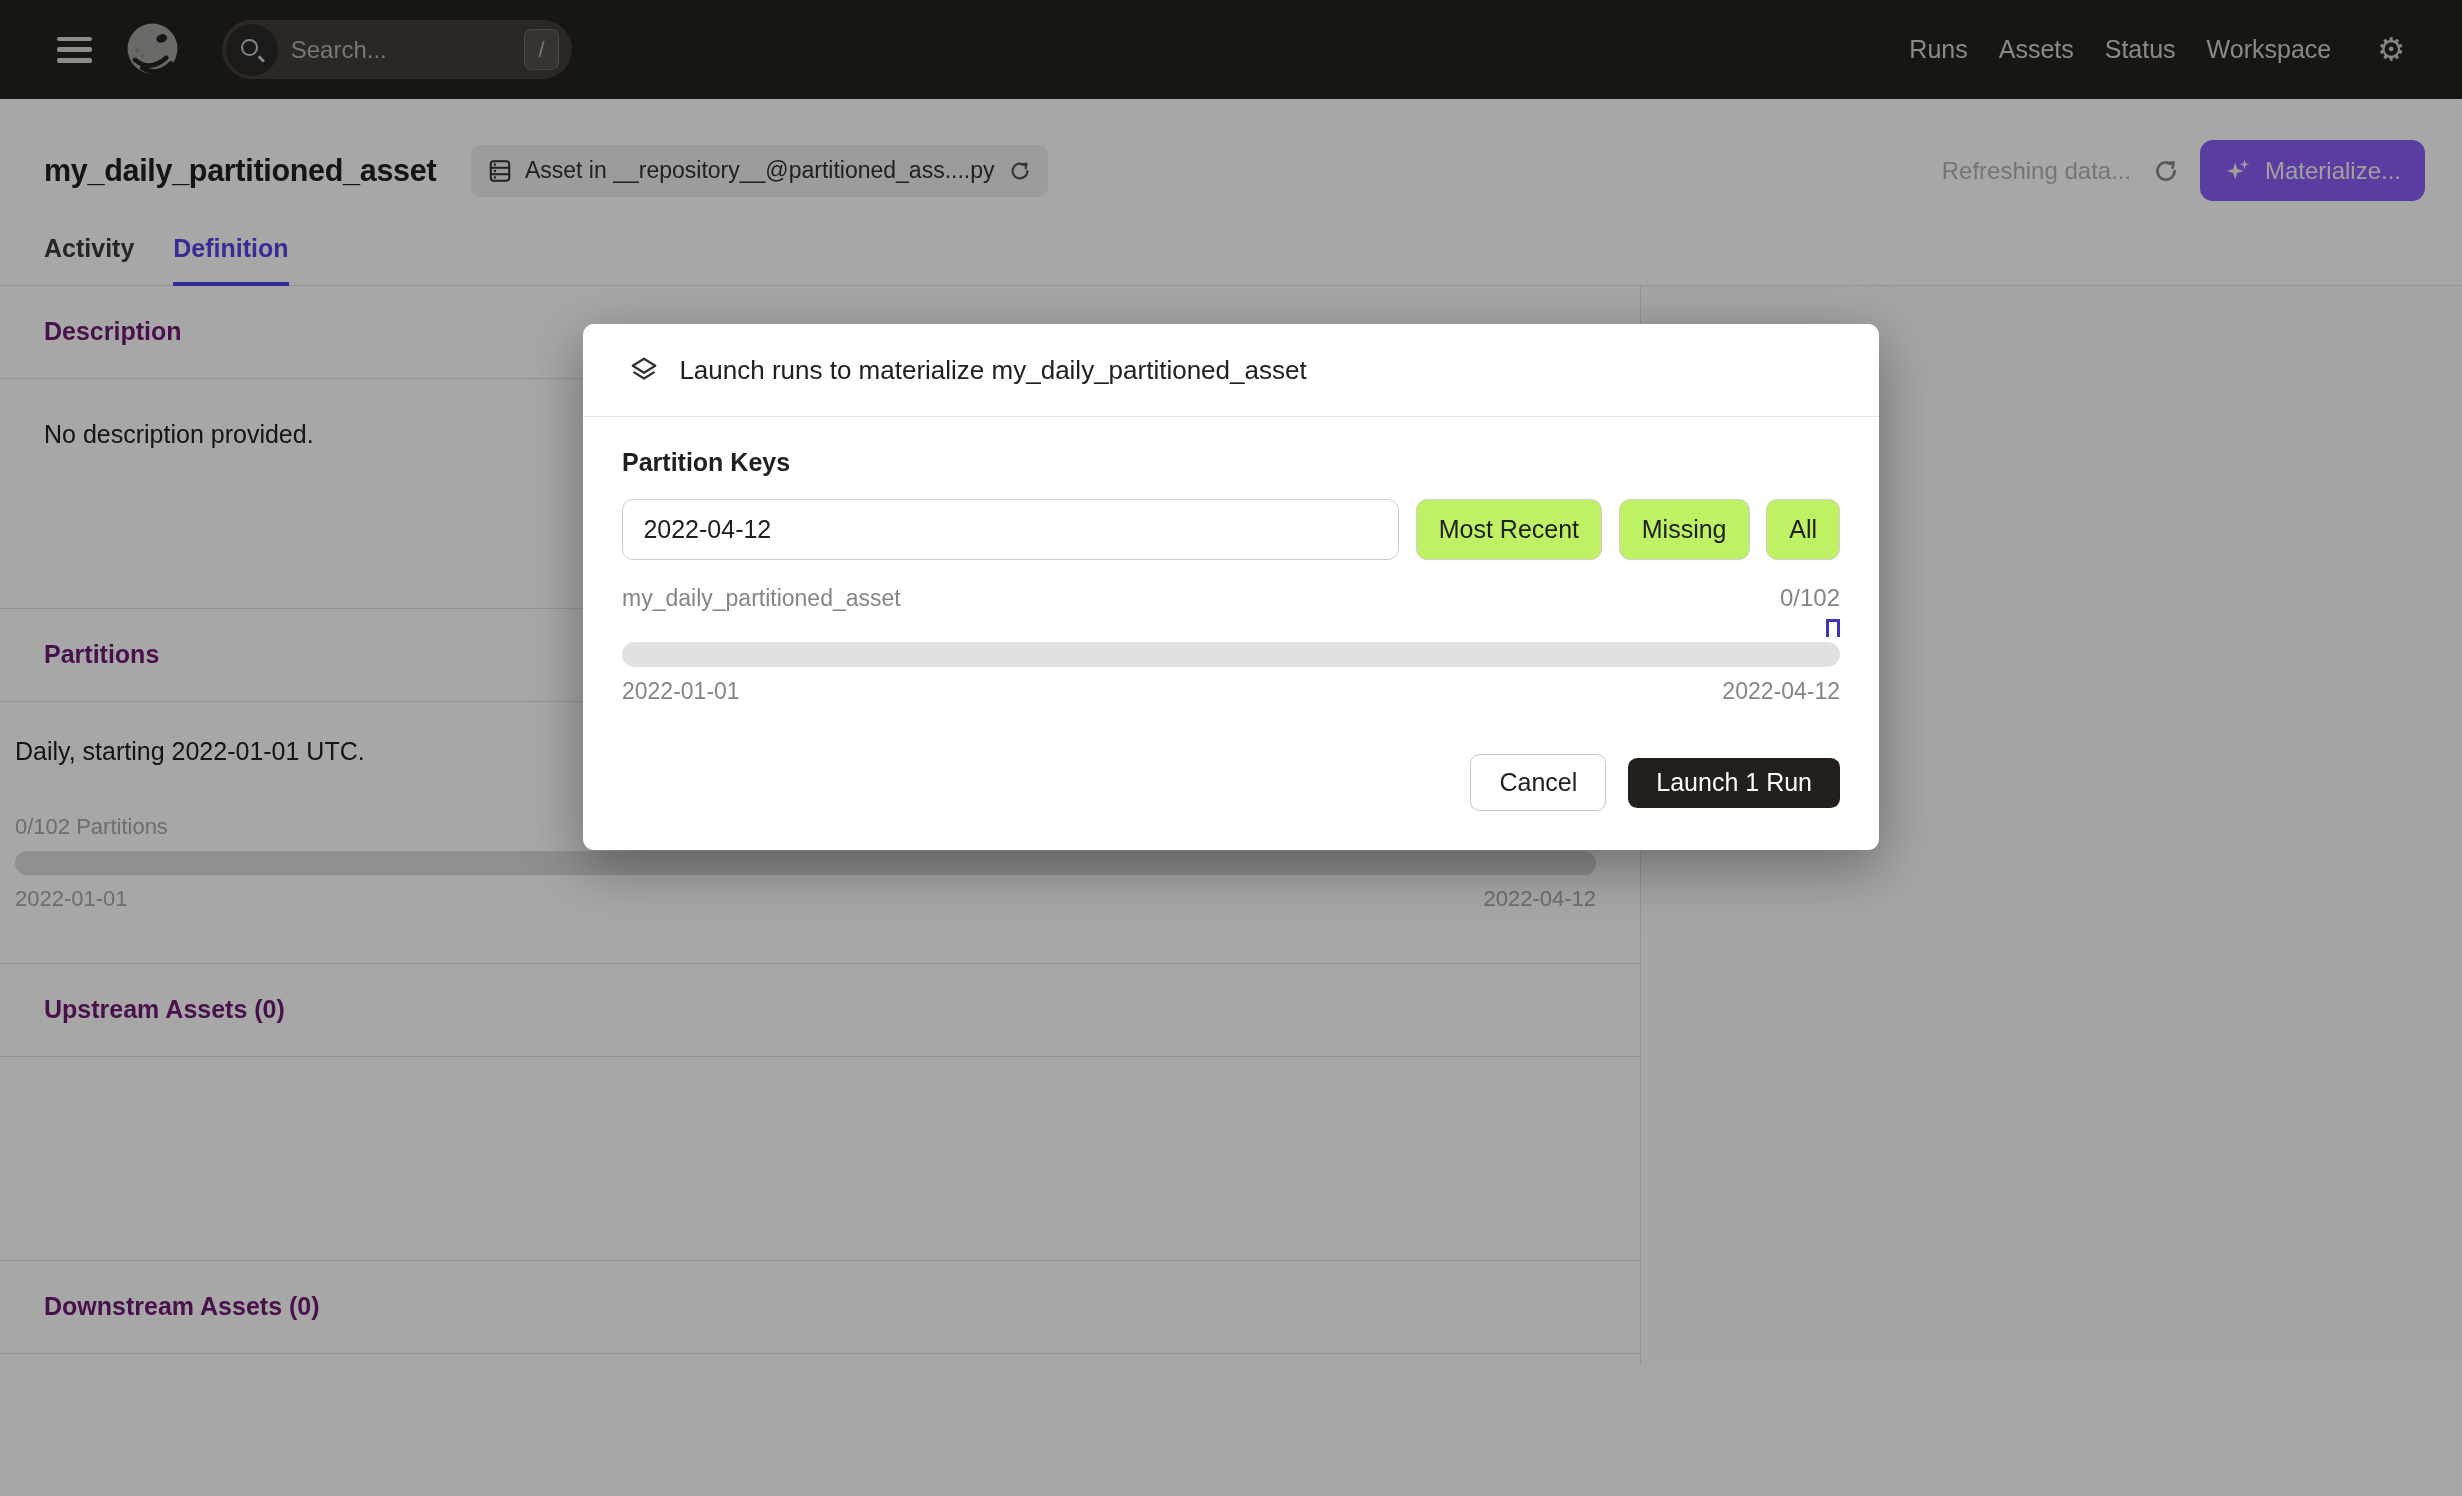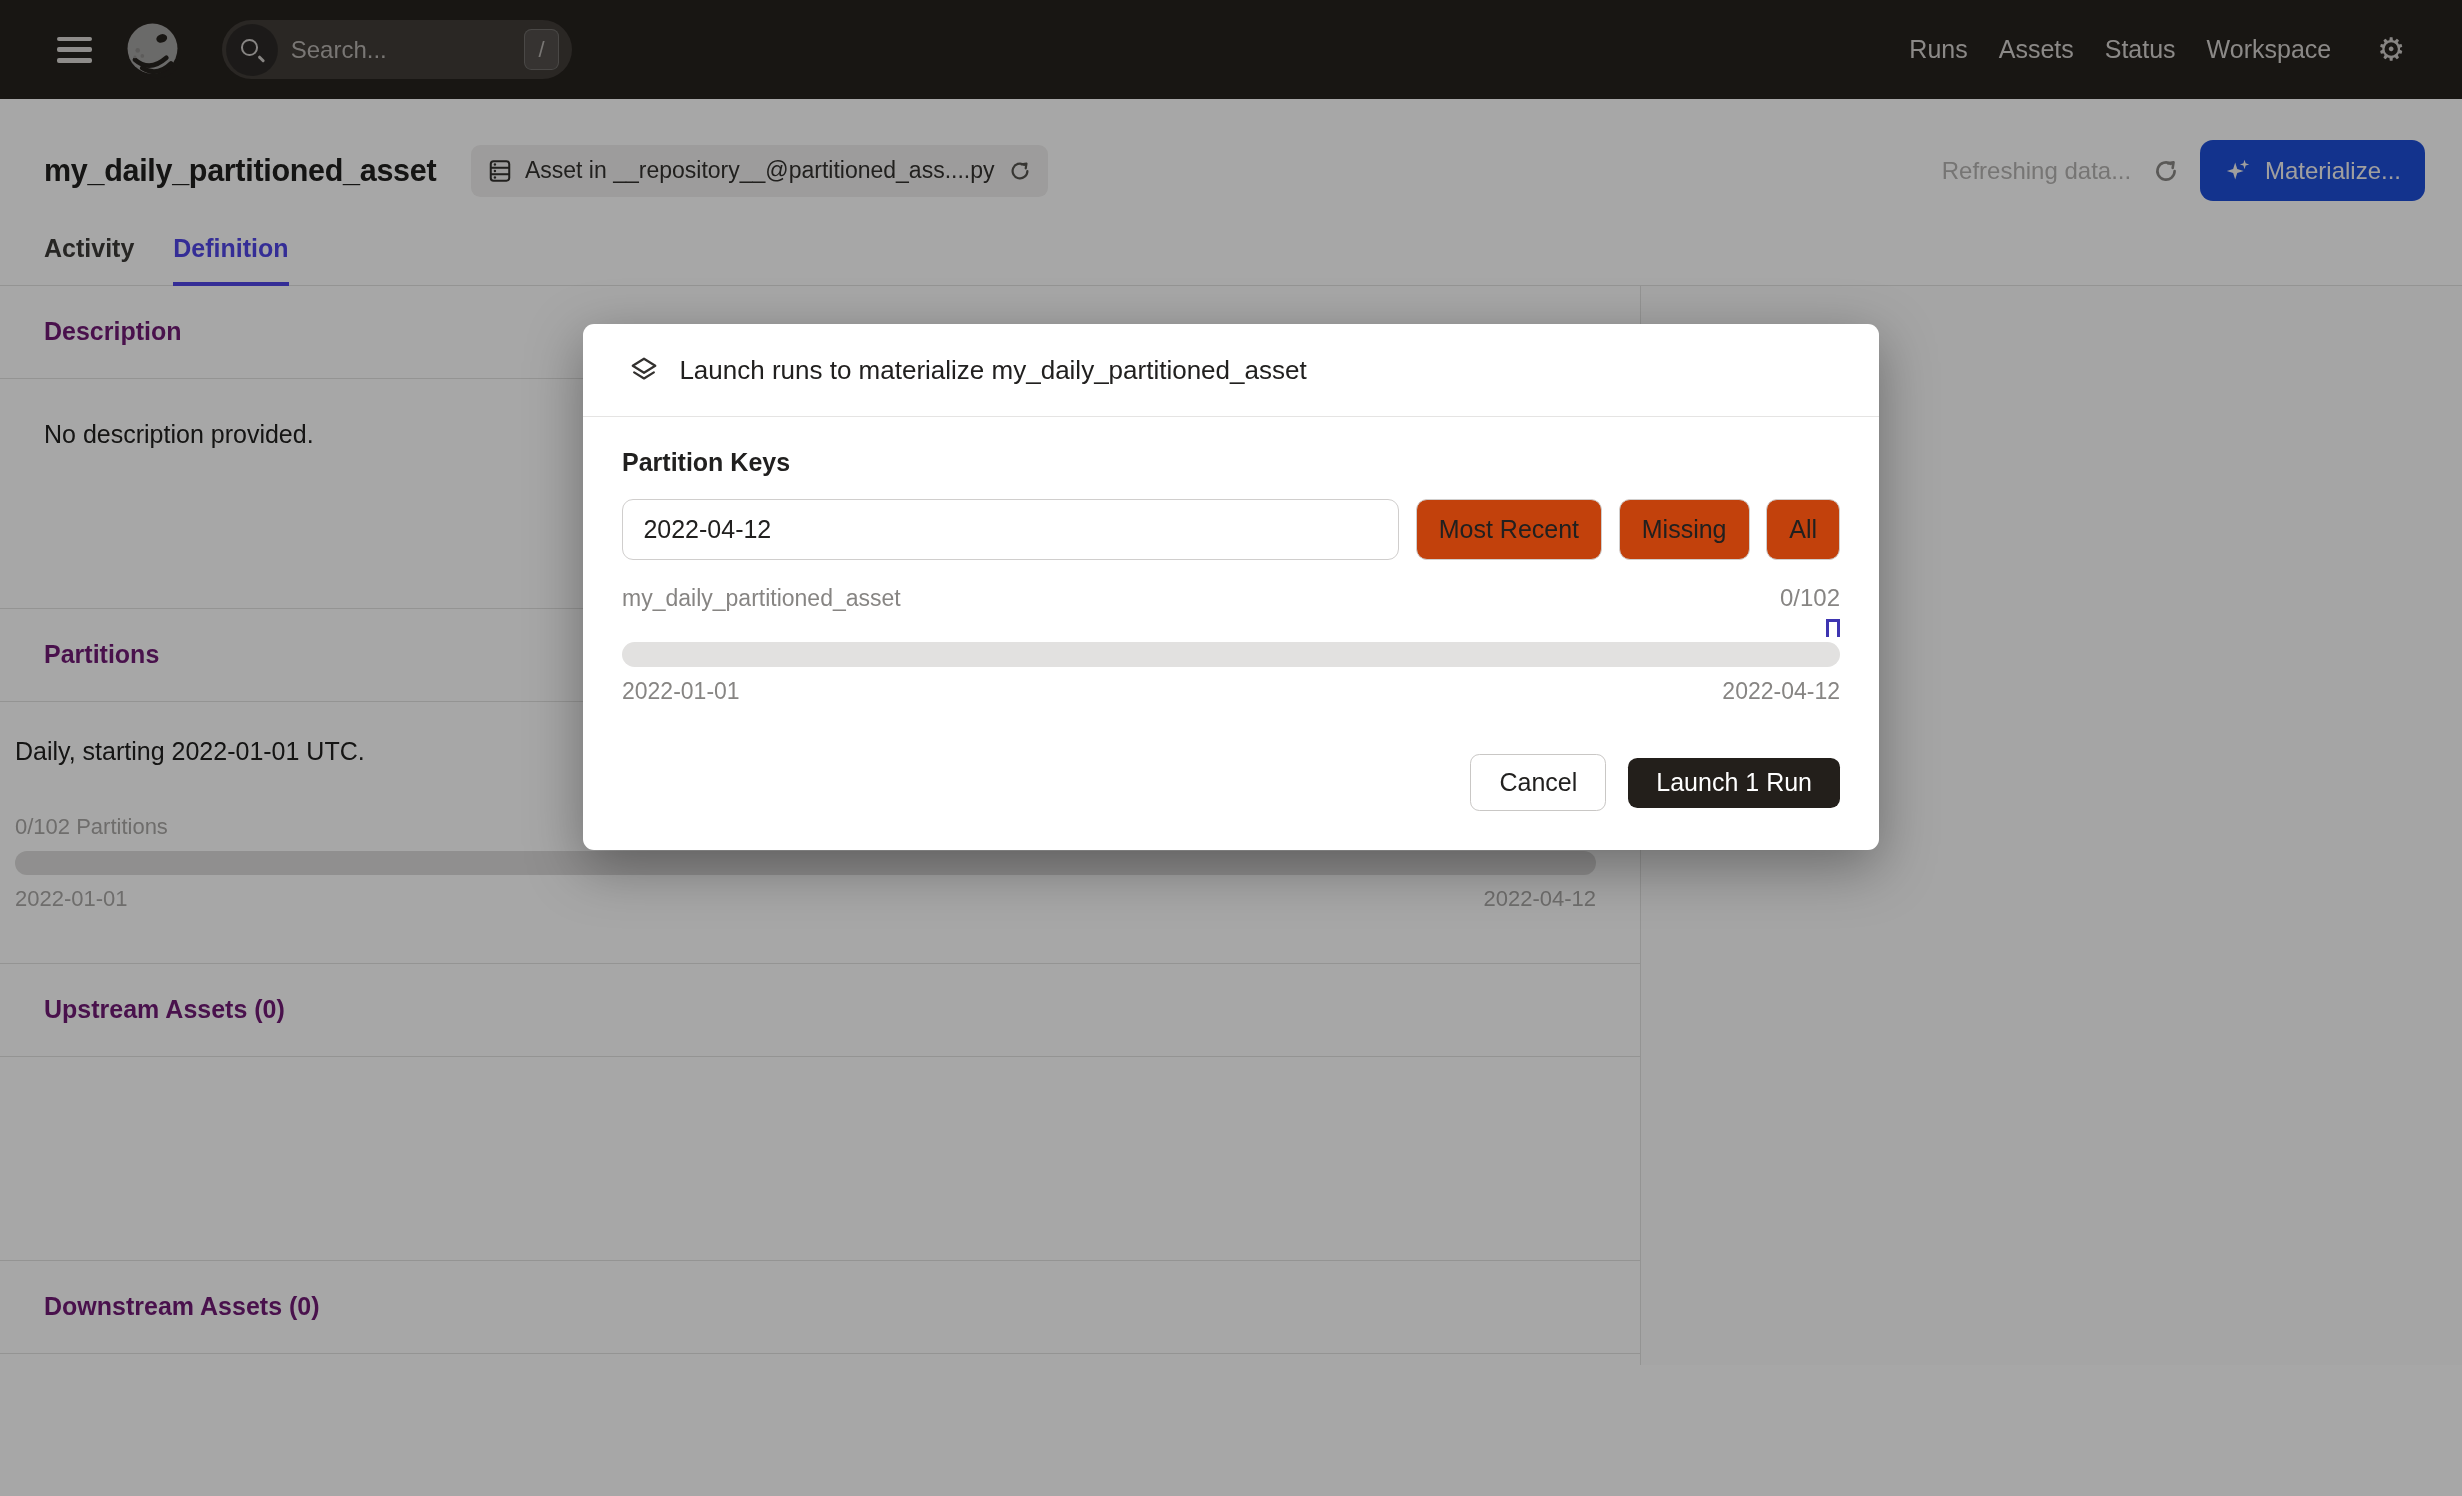--- a/index.html
+++ b/index.html
@@ -25,21 +25,21 @@
 
   
   .page-header { border-bottom:0.9px solid #e3e2e1; padding-top:41px; }
   .title-row { display:flex; align-items:center; padding:0 37px 0 44px; }
   .page-title { font-size:30.5px; font-weight:700; color:#21201f; letter-spacing:-0.3px; }
   .asset-pill { margin-left:35px; height:52px; background:#f0efee; border-radius:9.3px; display:flex; align-items:center; gap:13px; padding:0 16.7px; cursor:pointer; }
   .asset-pill .pill-text { font-size:23px; color:#33312f; }
   .icon-svg { display:block; }
   .header-right { margin-left:auto; display:flex; align-items:center; gap:20.4px; }
   .refreshing { font-size:24px; color:#b5b3b1; }
-  .btn-dark { background:#1d4ed8; color:#f5f3f2; border:none; border-radius:13px; height:61px; display:flex; align-items:center; gap:13px; padding:0 24px; font-size:24px; font-family:inherit; cursor:pointer; }
+  .btn-dark { background:#8b5cf6; color:#f5f3f2; border:none; border-radius:13px; height:61px; display:flex; align-items:center; gap:13px; padding:0 24px; font-size:24px; font-family:inherit; cursor:pointer; }
   .tabs { display:flex; gap:39px; padding:33px 0 0 44px; }
   .tab { font-size:25px; font-weight:600; color:#3c3a38; padding-bottom:18.5px; border-bottom:4.6px solid transparent; margin-bottom:-0.9px; cursor:pointer; }
   .tab.active { color:#5046e5; border-bottom-color:#5046e5; }
 
   
   .content { display:flex; height:1079px; }
   .left-col { width:1641px; border-right:0.9px solid #e3e2e1; }
   .right-col { flex:1; background:#fcfcfc; }
   .band { height:93px; display:flex; align-items:center; padding-left:44px; border-bottom:0.9px solid #e3e2e1; }
   .band .band-title { font-size:25px; font-weight:700; color:#701a75; }
@@ -56,21 +56,21 @@
 
   
   .overlay { position:absolute; inset:0; background:rgba(0,0,0,0.345); z-index:5; }
   .modal { position:absolute; z-index:10; left:583px; top:324px; width:1296px; height:526px; background:#ffffff; border-radius:11px; box-shadow:0 16.7px 56px rgba(0,0,0,0.35); display:flex; flex-direction:column; }
   .modal-header { height:93px; flex:0 0 auto; display:flex; align-items:center; gap:20.4px; padding:0 39px 0 46px; border-bottom:0.9px solid #e5e4e3; }
   .modal-title { font-size:26px; font-weight:500; color:#21201f; }
   .modal-body { padding:31px 39px 0 39px; }
   .pk-label { font-size:25px; font-weight:700; color:#21201f; }
   .pk-row { margin-top:22px; display:flex; gap:16.7px; }
   .partition-input { flex:1; height:61px; border:0.9px solid #d0cecd; border-radius:11px; font-size:25px; color:#21201f; padding:0 20.4px; outline:none; font-family:inherit; }
-  .chip-btn { height:61px; border:0.9px solid #d0cecd; background:#c2410c; border-radius:11px; font-size:25px; font-weight:500; color:#21201f; padding:0 22px; font-family:inherit; cursor:pointer; white-space:nowrap; }
+  .chip-btn { height:61px; border:0.9px solid #d0cecd; background:#bef264; border-radius:11px; font-size:25px; font-weight:500; color:#21201f; padding:0 22px; font-family:inherit; cursor:pointer; white-space:nowrap; }
   .asset-progress-label { margin-top:24px; display:flex; justify-content:space-between; align-items:baseline; }
   .asset-progress-label .aname { font-size:23px; color:#878583; }
   .asset-progress-label .acount { font-size:24px; color:#878583; }
   .marker-row { margin-top:7.4px; height:18.5px; display:flex; justify-content:flex-end; }
   .pi-marker { width:14px; height:17.6px; border:3.7px solid #3e35b1; border-bottom:none; display:inline-block; }
   .modal-pbar { margin-top:3.7px; height:25px; border-radius:13px; background:#e2e1e0; }
   .modal-range { margin-top:11px; display:flex; justify-content:space-between; font-size:23px; color:#878583; }
   .modal-footer { margin-top:auto; display:flex; justify-content:flex-end; align-items:center; gap:22px; padding:0 39px 39px 39px;margin-left:16px; }
   .btn-cancel { height:57px; padding:0 28px; border-radius:9.3px; border:0.9px solid #c9c7c5; background:#fff; color:#21201f; font-size:25px; font-family:inherit; cursor:pointer; }
   .btn-launch { height:50px; padding:0 28px; border-radius:9.3px; border:none; background:#231f1b; color:#ffffff; font-size:25px; font-family:inherit; cursor:pointer; }

